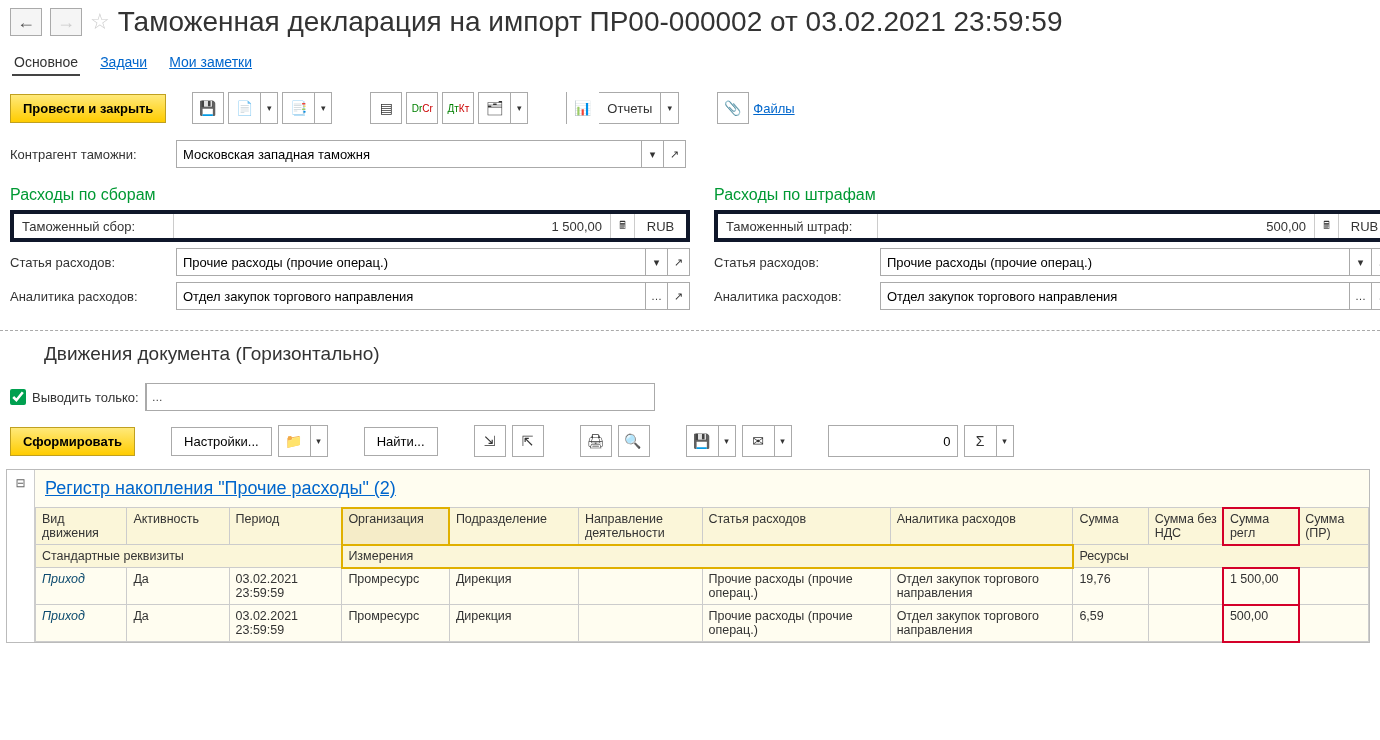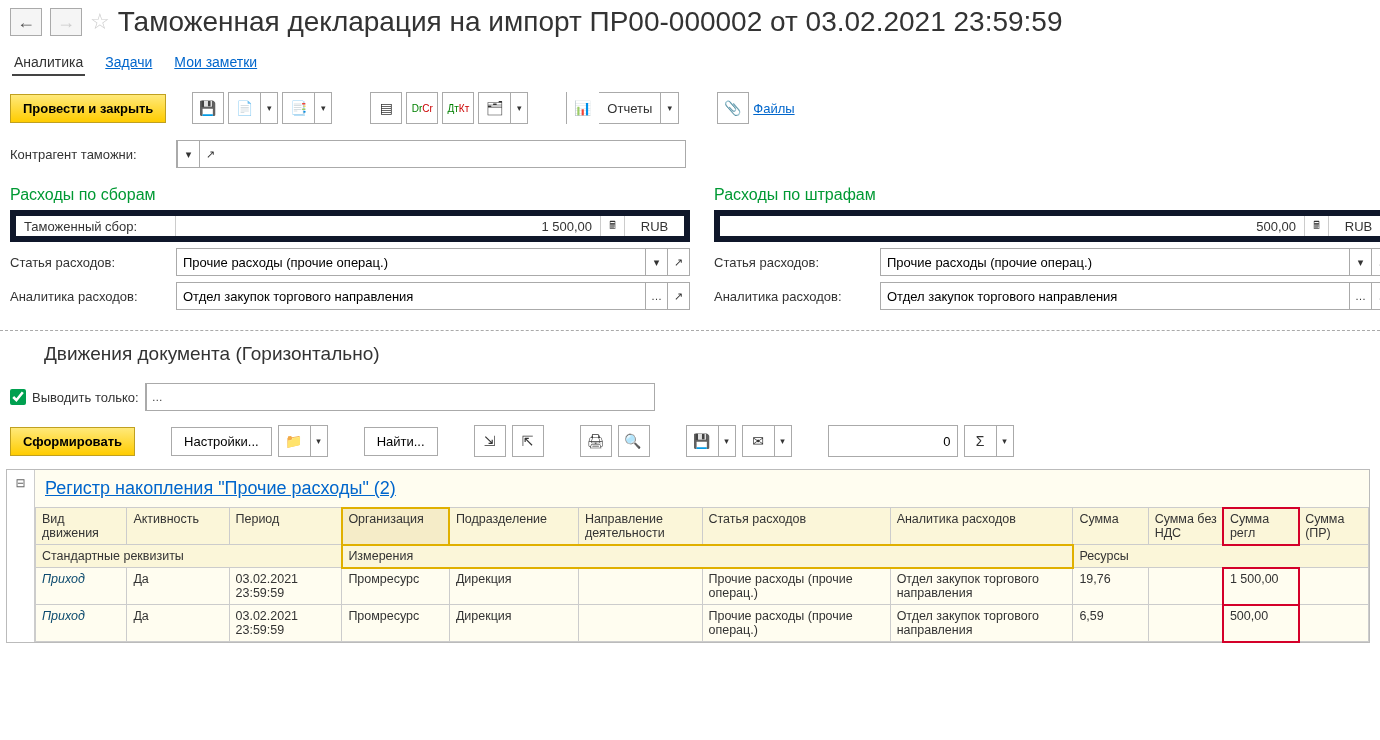--- a/index.html
+++ b/index.html
@@ -31,25 +31,25 @@
   .fld-label { min-width: 160px; }
   .input-group { display: flex; border: 1px solid #aaa; height: 28px; }
   .input-group input { border: none; padding: 0 6px; font-size: 13px; outline: none; background: #fff; }
   .input-group .ibtn { width: 22px; border-left: 1px solid #aaa; display: flex; align-items: center; justify-content: center; font-size: 11px; cursor: pointer; background: #fff; }
   .chk { width: 16px; height: 16px; accent-color: #00a050; }
   .btn-plain { border: 1px solid #aaa; background: #fff; padding: 6px 12px; cursor: pointer; font-size: 13px; }
   
   .two-col { display: flex; gap: 24px; padding: 0 10px; align-items: center; }
   .col { flex: 0 0 680px; }
   .section-title { color: #009933; font-size: 16px; margin: 8px 0 6px; }
-  .red-box { border: 6px solid #0f172a; display: flex; align-items: center; height: 32px; }
+  .red-box { border: 4px solid #0f172a; display: flex; align-items: center; height: 32px; }
   .red-box .rlabel { padding: 0 8px; border-right: 1px solid #ccc; height: 100%; display: flex; align-items: center; min-width: 160px; }
   .red-box .rval { flex: 1; text-align: right; padding: 0 8px; }
   .red-box .ricon { width: 24px; border-left: 1px solid #ccc; height: 100%; display: flex; align-items: center; justify-content: center; font-size: 11px; }
-  .red-box .rcur { width: 60px; text-align: center; border-left: 1px solid #ccc; height: 100%; display: flex; align-items: center; justify-content: center; }
+  .red-box .rcur { width: 52px; text-align: center; border-left: 1px solid #ccc; height: 100%; display: flex; align-items: center; justify-content: center; }
   
   .divider { border-top: 1px dashed #aaa; margin: 14px 0 8px; }
   .subtitle { font-size: 19px; padding: 4px 44px 8px; }
   
   .toolbar2 { display: flex; align-items: center; gap: 6px; padding: 4px 10px; }
   .num-input { width: 130px; text-align: right; border: 1px solid #aaa; height: 32px; padding: 0 6px; font-size: 13px; }
   
   .register-wrap { margin: 8px 10px 0 6px; border: 1px solid #bbb; background: #fff; display: flex; }
   .tree-gutter { width: 28px; background: #fff; border-right: 1px solid #ccc; text-align: center; padding-top: 6px; font-size: 12px; color: #666; }
   .register-content { flex: 1; background: #fffdf0; }
@@ -66,21 +66,21 @@
 <body>
 
 <div class="header">
   <div class="nav-btn">←</div>
   <div class="nav-btn disabled">→</div>
   <span class="star-icon">☆</span>
   <span class="page-title">Таможенная декларация на импорт ПР00-000002 от 03.02.2021 23:59:59</span>
 </div>
 
 <div class="tabs">
-  <span class="tab active">Аналитика</span>
+  <span class="tab active">Основное</span>
   <span class="tab">Задачи</span>
   <span class="tab">Мои заметки</span>
 </div>
 
 <div class="toolbar">
   <button class="btn-primary">Провести и закрыть</button>
   <div style="width:18px"></div>
   <div class="btn-icon">💾</div>
   <div class="btn-dropdown">
       <div class="btn-icon">📄</div>
@@ -106,20 +106,21 @@
   </div>
   <div class="tb-gap"></div>
   <div class="btn-icon">📎</div>
   <span class="link">Файлы</span>
 </div>
 
 <div class="form-section">
   <div class="form-row">
     <span class="fld-label">Контрагент таможни:</span>
     <div class="input-group" style="width:510px">
+      <input type="text" style="flex: 1 1 0%;" value="Московская западная таможня">
       <div class="ibtn">▾</div>
       <div class="ibtn">↗</div>
     </div>
   </div>
 </div>
 
 <div class="two-col">
   <div class="col">
     <div class="section-title">Расходы по сборам</div>
     <div class="red-box">
@@ -141,20 +142,21 @@
       <div class="input-group" style="flex:1">
         <input type="text" style="flex: 1 1 0%;" value="Отдел закупок торгового направления">
         <div class="ibtn">…</div>
         <div class="ibtn">↗</div>
       </div>
     </div>
   </div>
   <div class="col">
     <div class="section-title">Расходы по штрафам</div>
     <div class="red-box">
+      <div class="rlabel">Таможенный штраф:</div>
       <div class="rval">500,00</div>
       <div class="ricon">🖩</div>
       <div class="rcur">RUB</div>
     </div>
     <div class="form-row">
       <span class="fld-label">Статья расходов:</span>
       <div class="input-group" style="flex:1">
         <input type="text" style="flex: 1 1 0%;" value="Прочие расходы (прочие операц.)">
         <div class="ibtn">▾</div>
         <div class="ibtn">↗</div>

